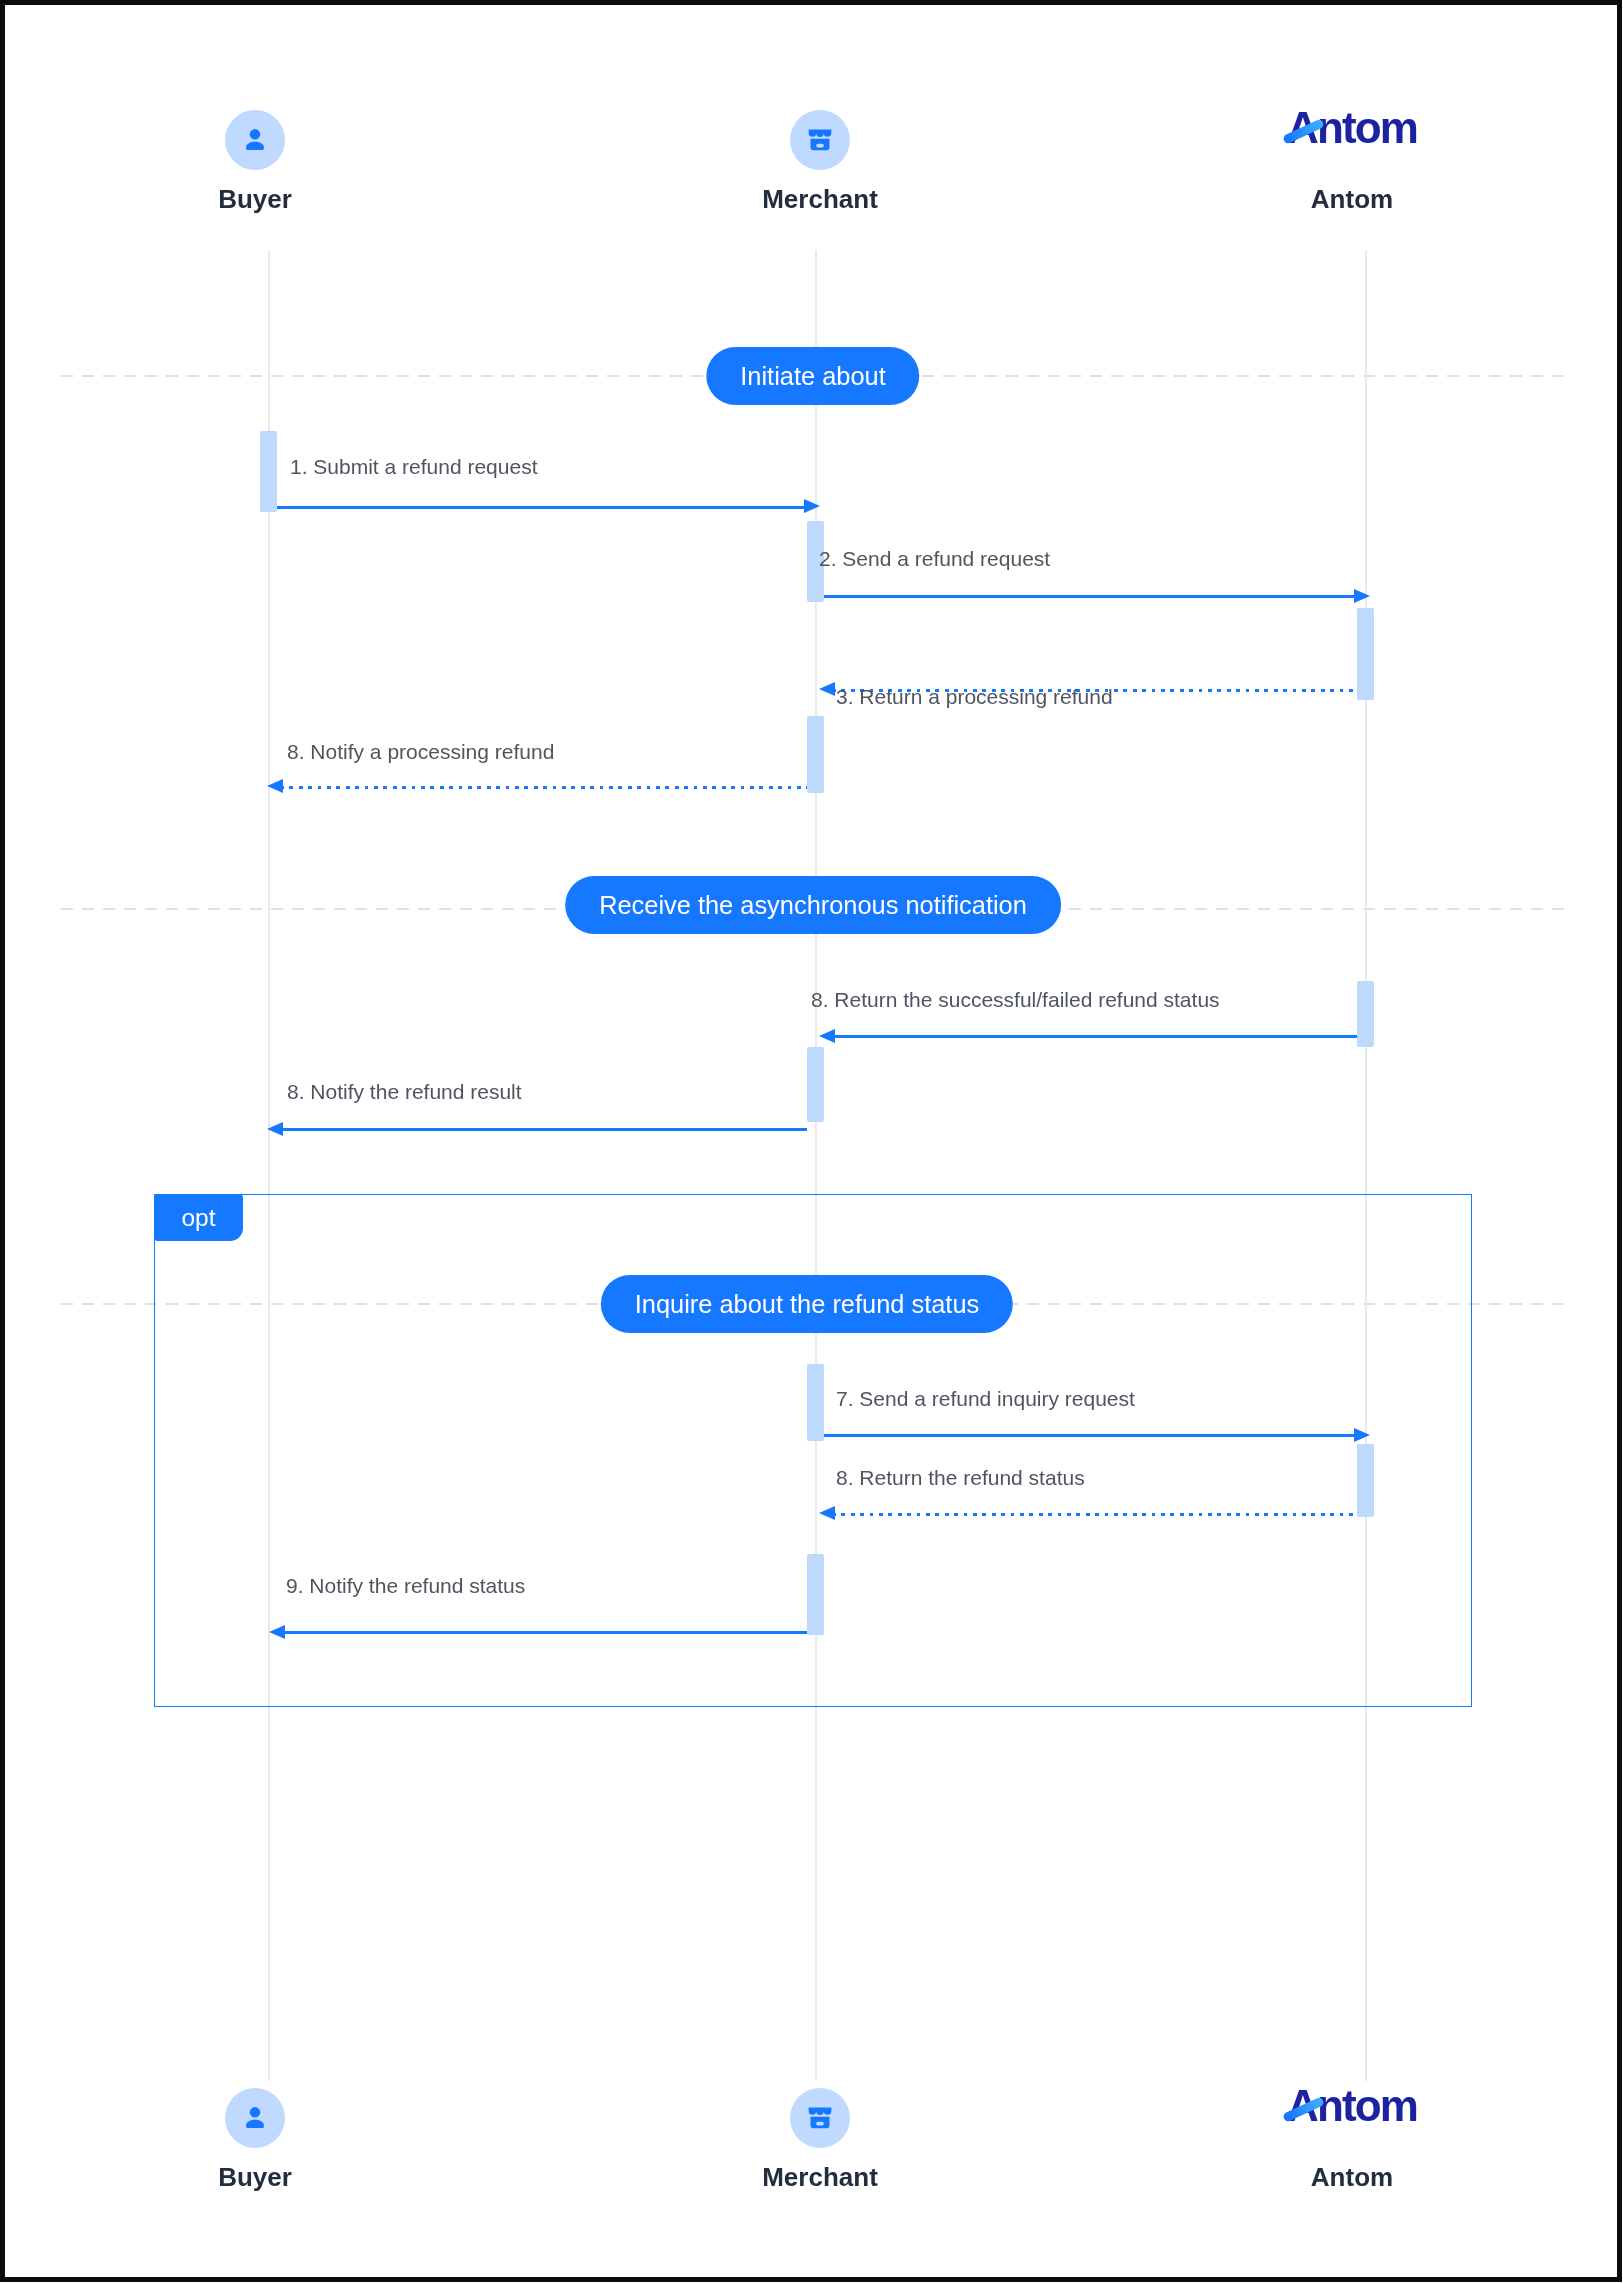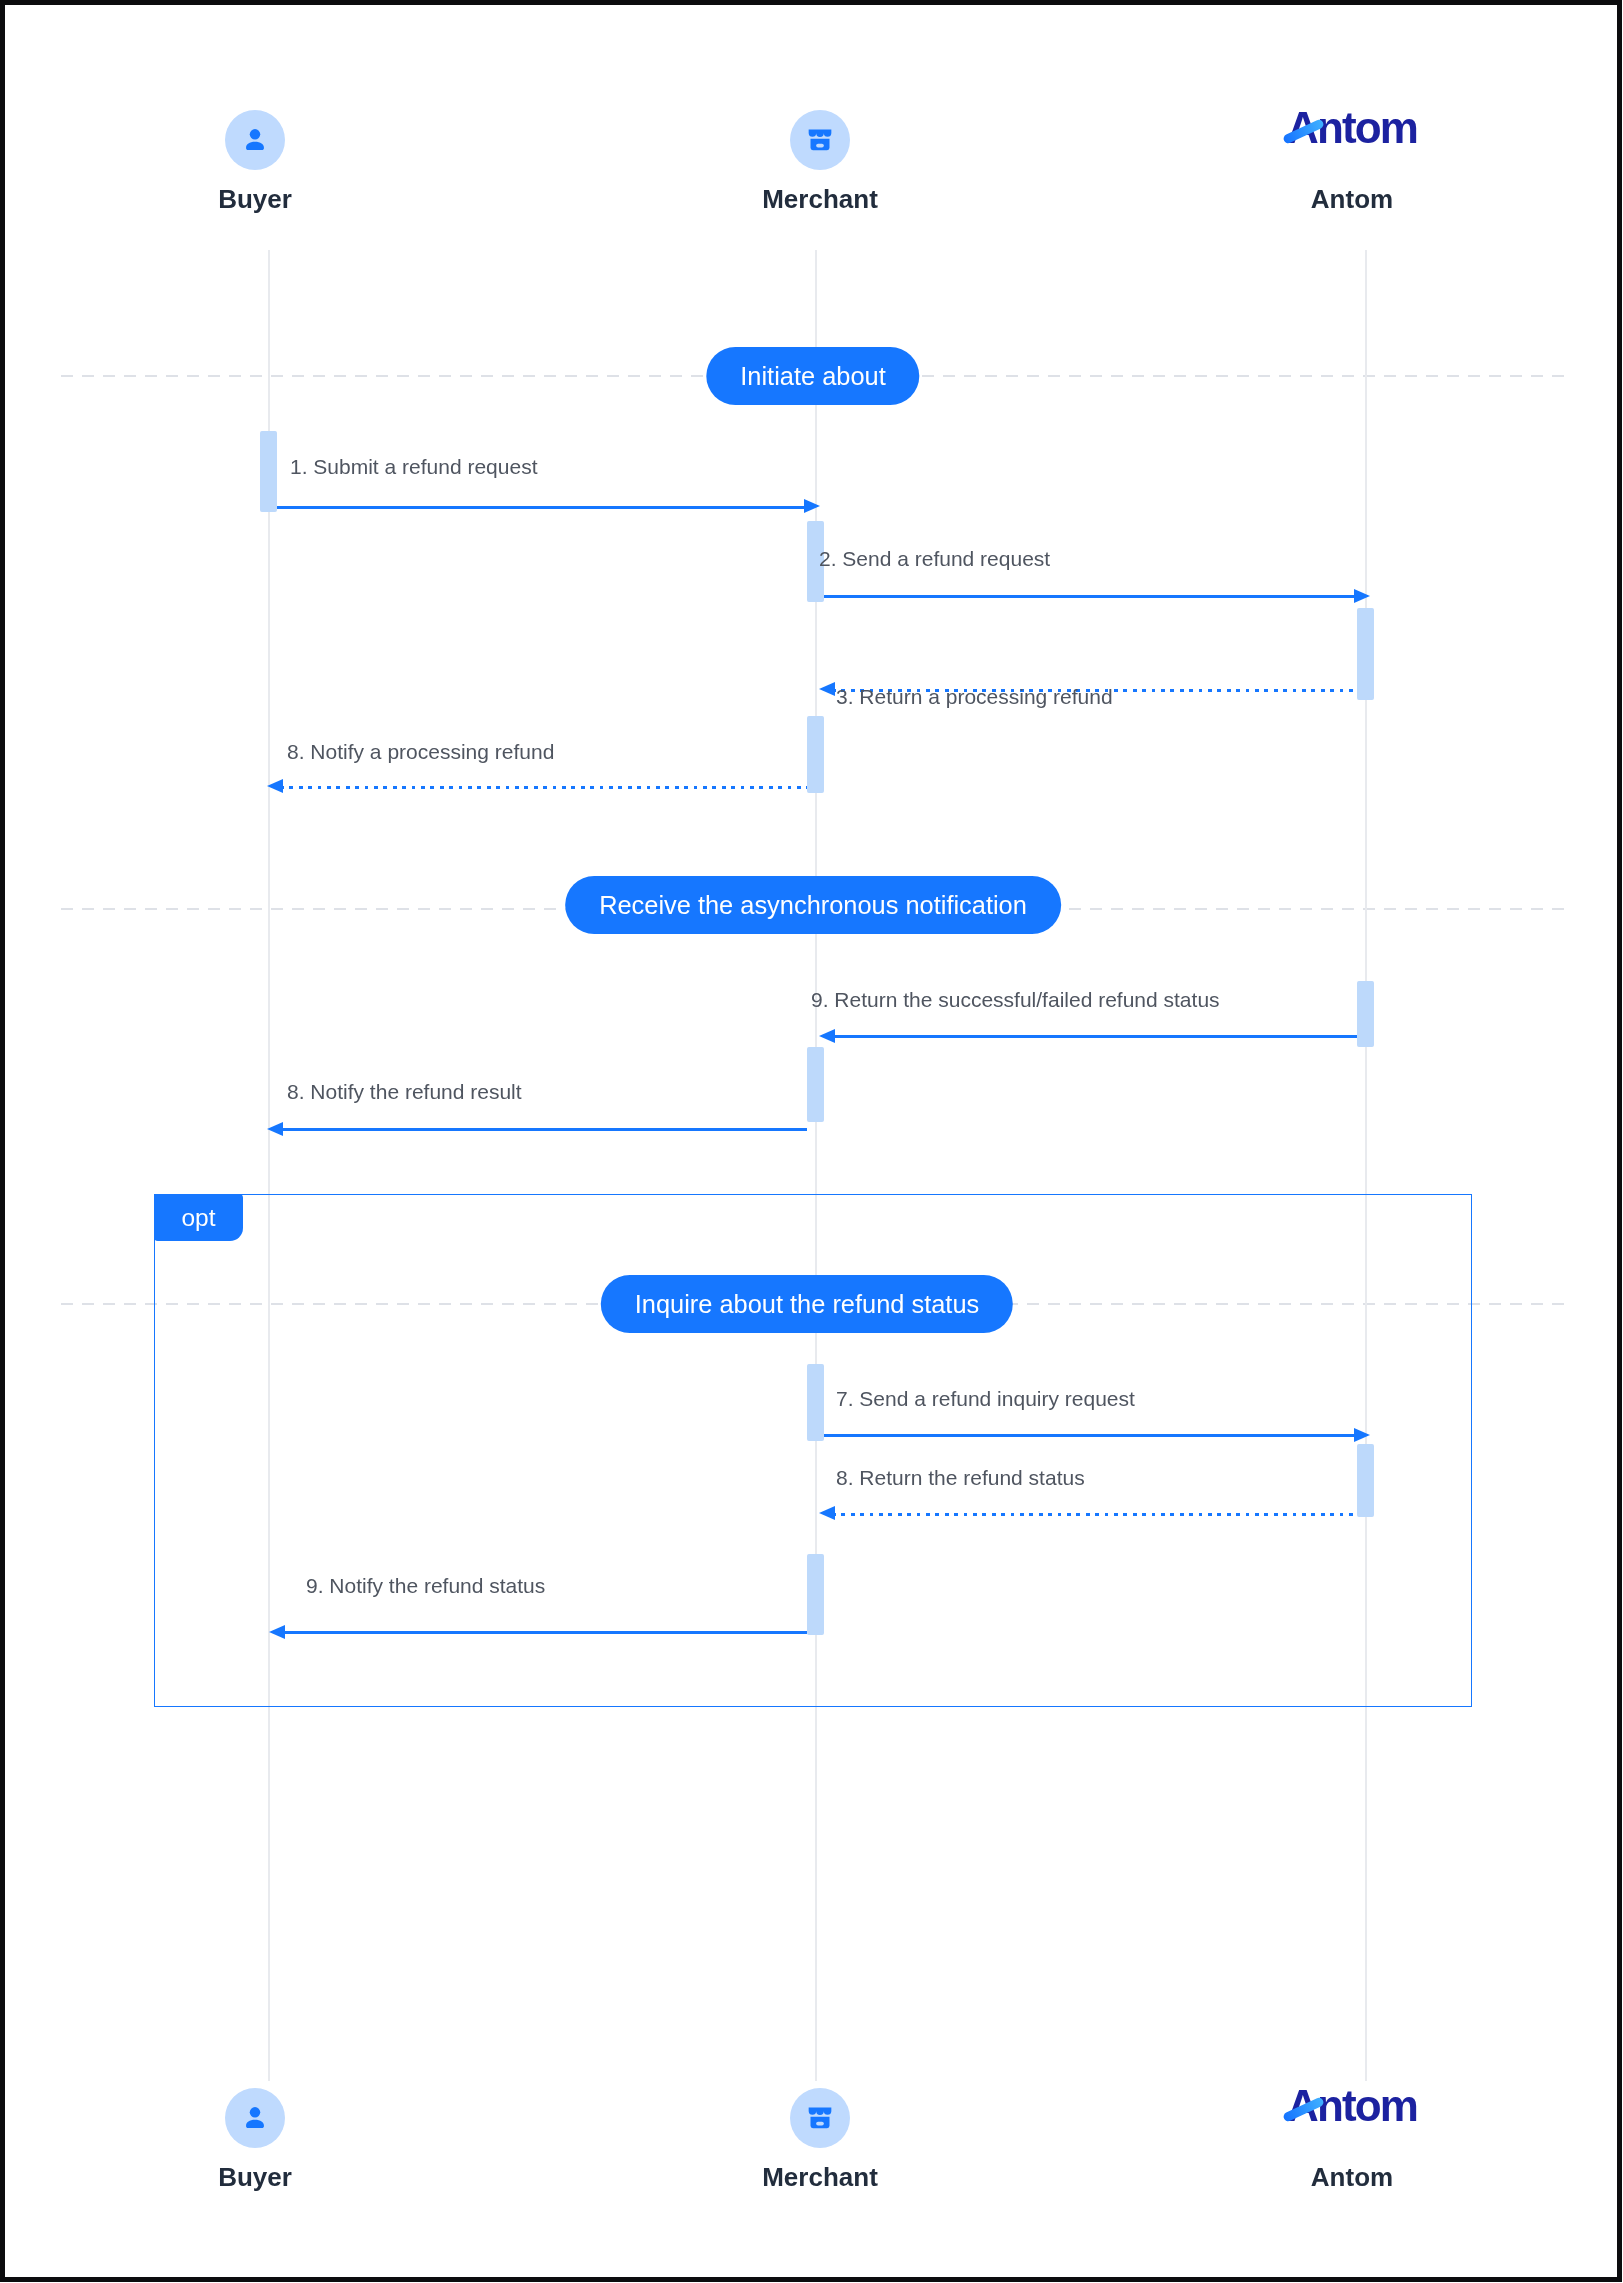--- a/index.html
+++ b/index.html
@@ -91,33 +91,33 @@
       <div class="arrow-head r" style="left: 799px; top: 494px;"></div>
       <div class="msg-label" style="left: 814px; top: 542px; text-align: right;">2. Send a refund request</div>
       <div class="msg-line solid" style="left: 819px; top: 590px; width: 533px;"></div>
       <div class="arrow-head r" style="left: 1349px; top: 584px;"></div>
       <div class="msg-label" style="left: 831px; top: 636px; margin-top: 44px;">3. Return a processing refund</div>
       <div class="msg-line dotted" style="left: 827px; top: 684px; width: 525px;"></div>
       <div class="arrow-head l" style="left: 814px; top: 677px;"></div>
       <div class="msg-label" style="left: 282px; top: 735px;">8. Notify a processing refund</div>
       <div class="msg-line dotted" style="left: 275px; top: 781px; width: 527px;"></div>
       <div class="arrow-head l" style="left: 262px; top: 774px;"></div>
-      <div class="msg-label" style="left: 806px; top: 983px;">9. Return the successful/failed refund status</div>
+      <div class="msg-label" style="left: 806px; top: 983px;">8. Return the successful/failed refund status</div>
       <div class="msg-line solid" style="left: 827px; top: 1030px; width: 525px;"></div>
       <div class="arrow-head l" style="left: 814px; top: 1024px;"></div>
       <div class="msg-label" style="left: 282px; top: 1075px;">8. Notify the refund result</div>
       <div class="msg-line solid" style="left: 275px; top: 1123px; width: 527px;"></div>
       <div class="arrow-head l" style="left: 262px; top: 1117px;"></div>
       <div class="msg-label" style="left: 831px; top: 1382px;">7. Send a refund inquiry request</div>
       <div class="msg-line solid" style="left: 819px; top: 1429px; width: 533px;"></div>
       <div class="arrow-head r" style="left: 1349px; top: 1423px;"></div>
       <div class="msg-label" style="left: 831px; top: 1461px;">8. Return the refund status</div>
       <div class="msg-line dotted" style="left: 827px; top: 1508px; width: 525px;"></div>
       <div class="arrow-head l" style="left: 814px; top: 1501px;"></div>
-      <div class="msg-label" style="left: 301px; top: 1569px;">9. Notify the refund status</div>
+      <div class="msg-label" style="left: 281px; top: 1569px;">9. Notify the refund status</div>
       <div class="msg-line solid" style="left: 277px; top: 1626px; width: 525px;"></div>
       <div class="arrow-head l" style="left: 264px; top: 1620px;"></div>
     </div>
 
   <div>
     <div class="actor" style="left:250px;top:105px">
       <div class="avatar">
         <svg width="34" height="34" viewBox="0 0 24 24">
           <circle cx="12" cy="8" r="3.7" fill="#1677FF"></circle>
           <path d="M12 13.2 c-3.9 0 -6.3 1.8 -6.3 4.1 v0.5 c0 0.8 0.6 1.3 1.35 1.3 h9.9 c0.75 0 1.35 -0.5 1.35 -1.3 v-0.5 c0 -2.3 -2.4 -4.1 -6.3 -4.1 z" fill="#1677FF"></path>

